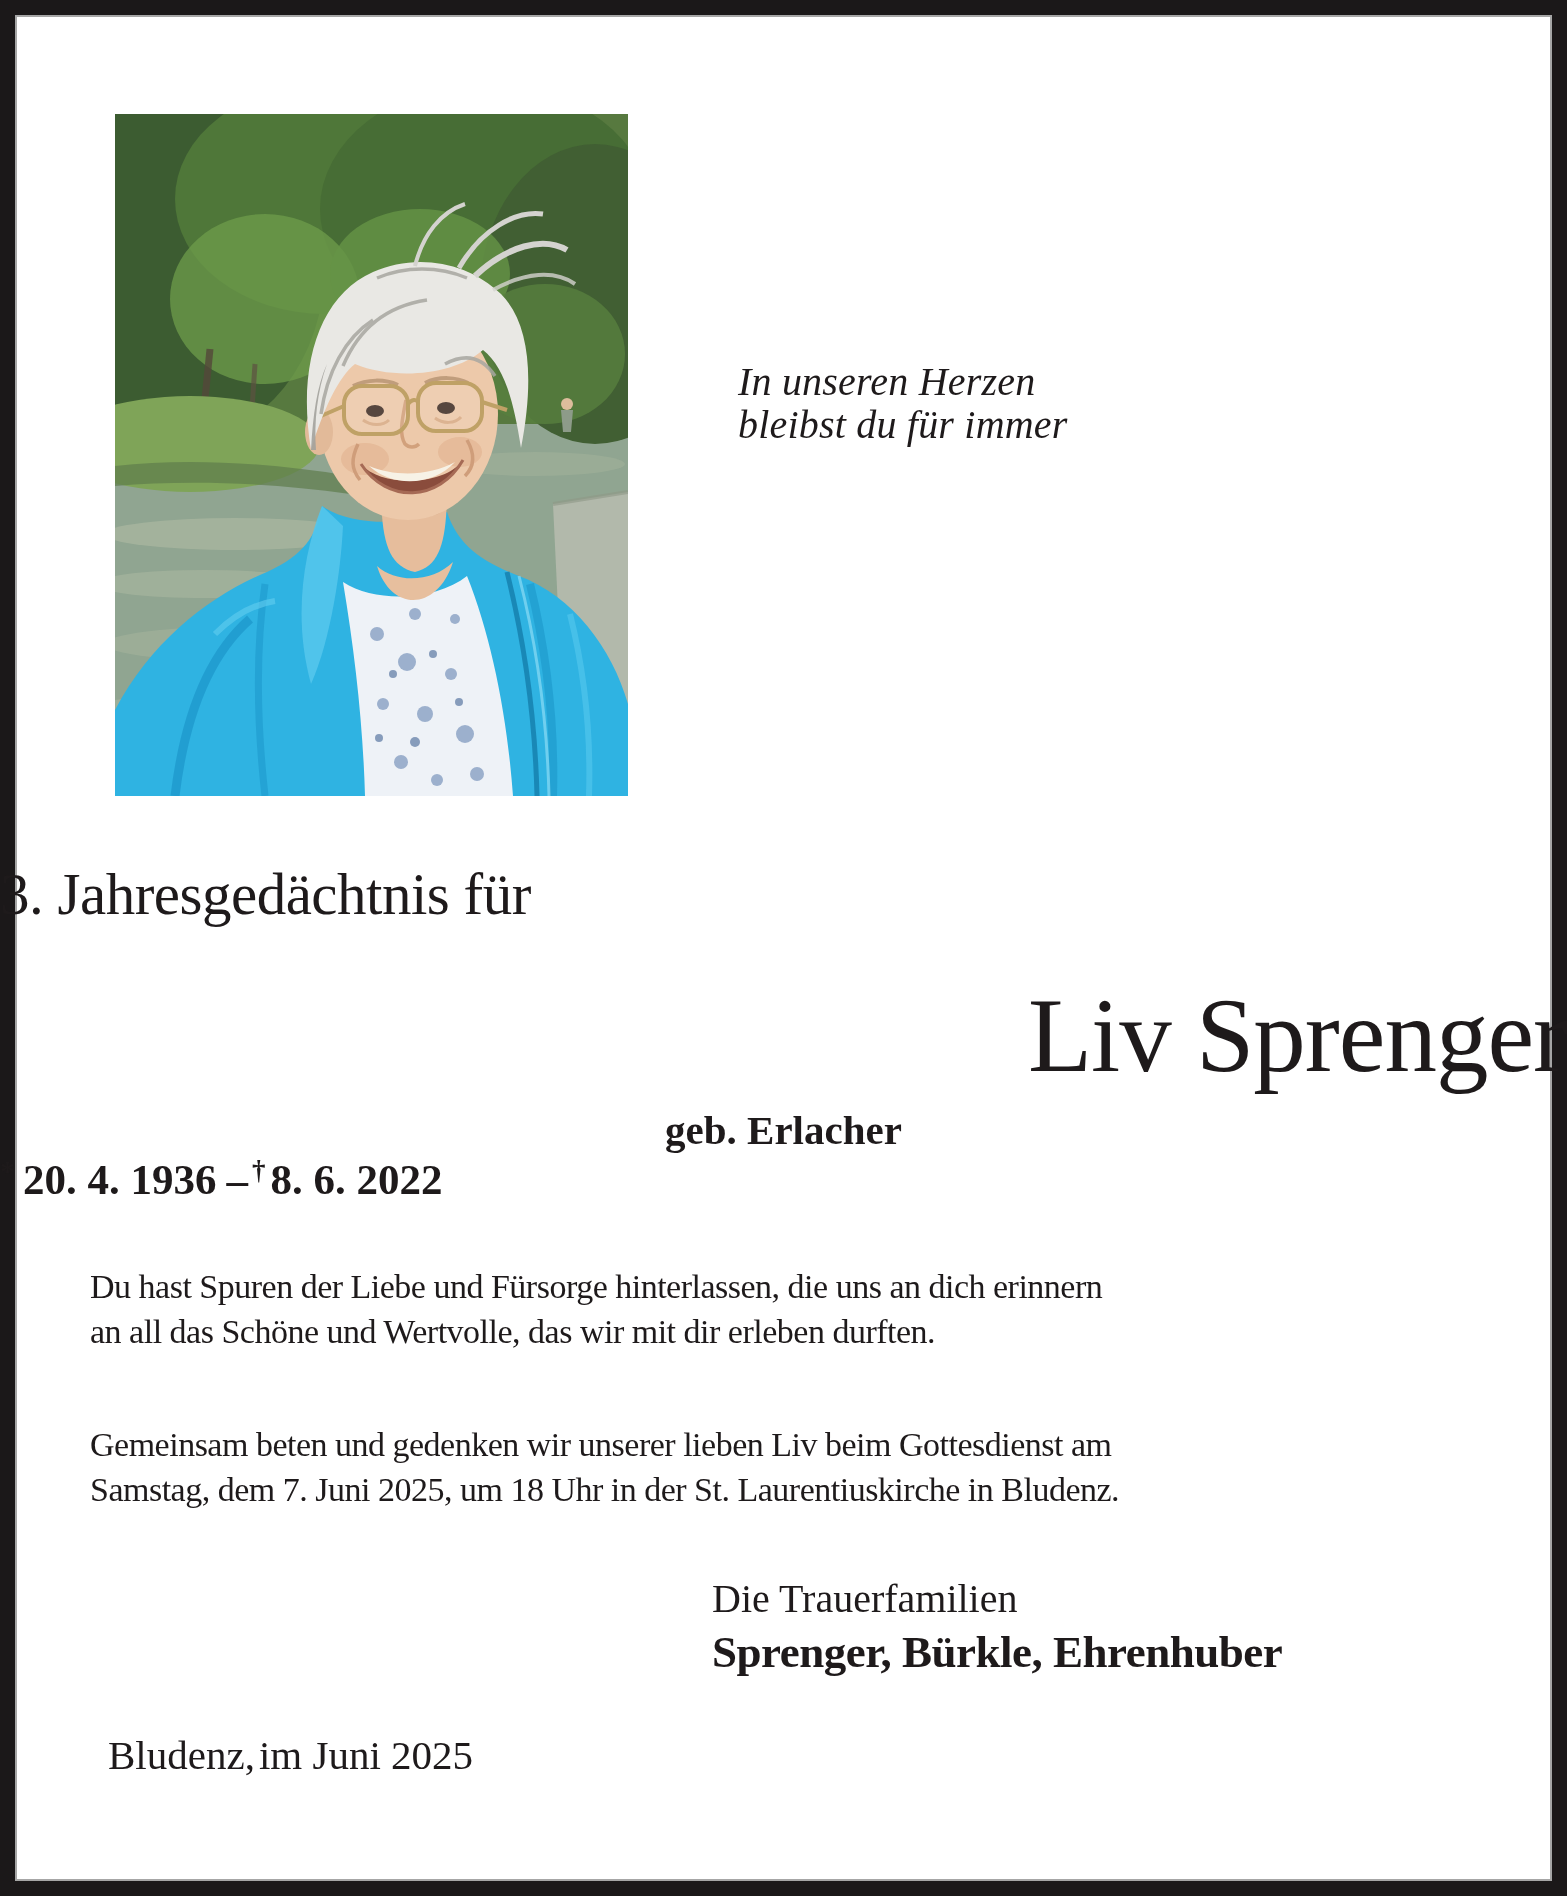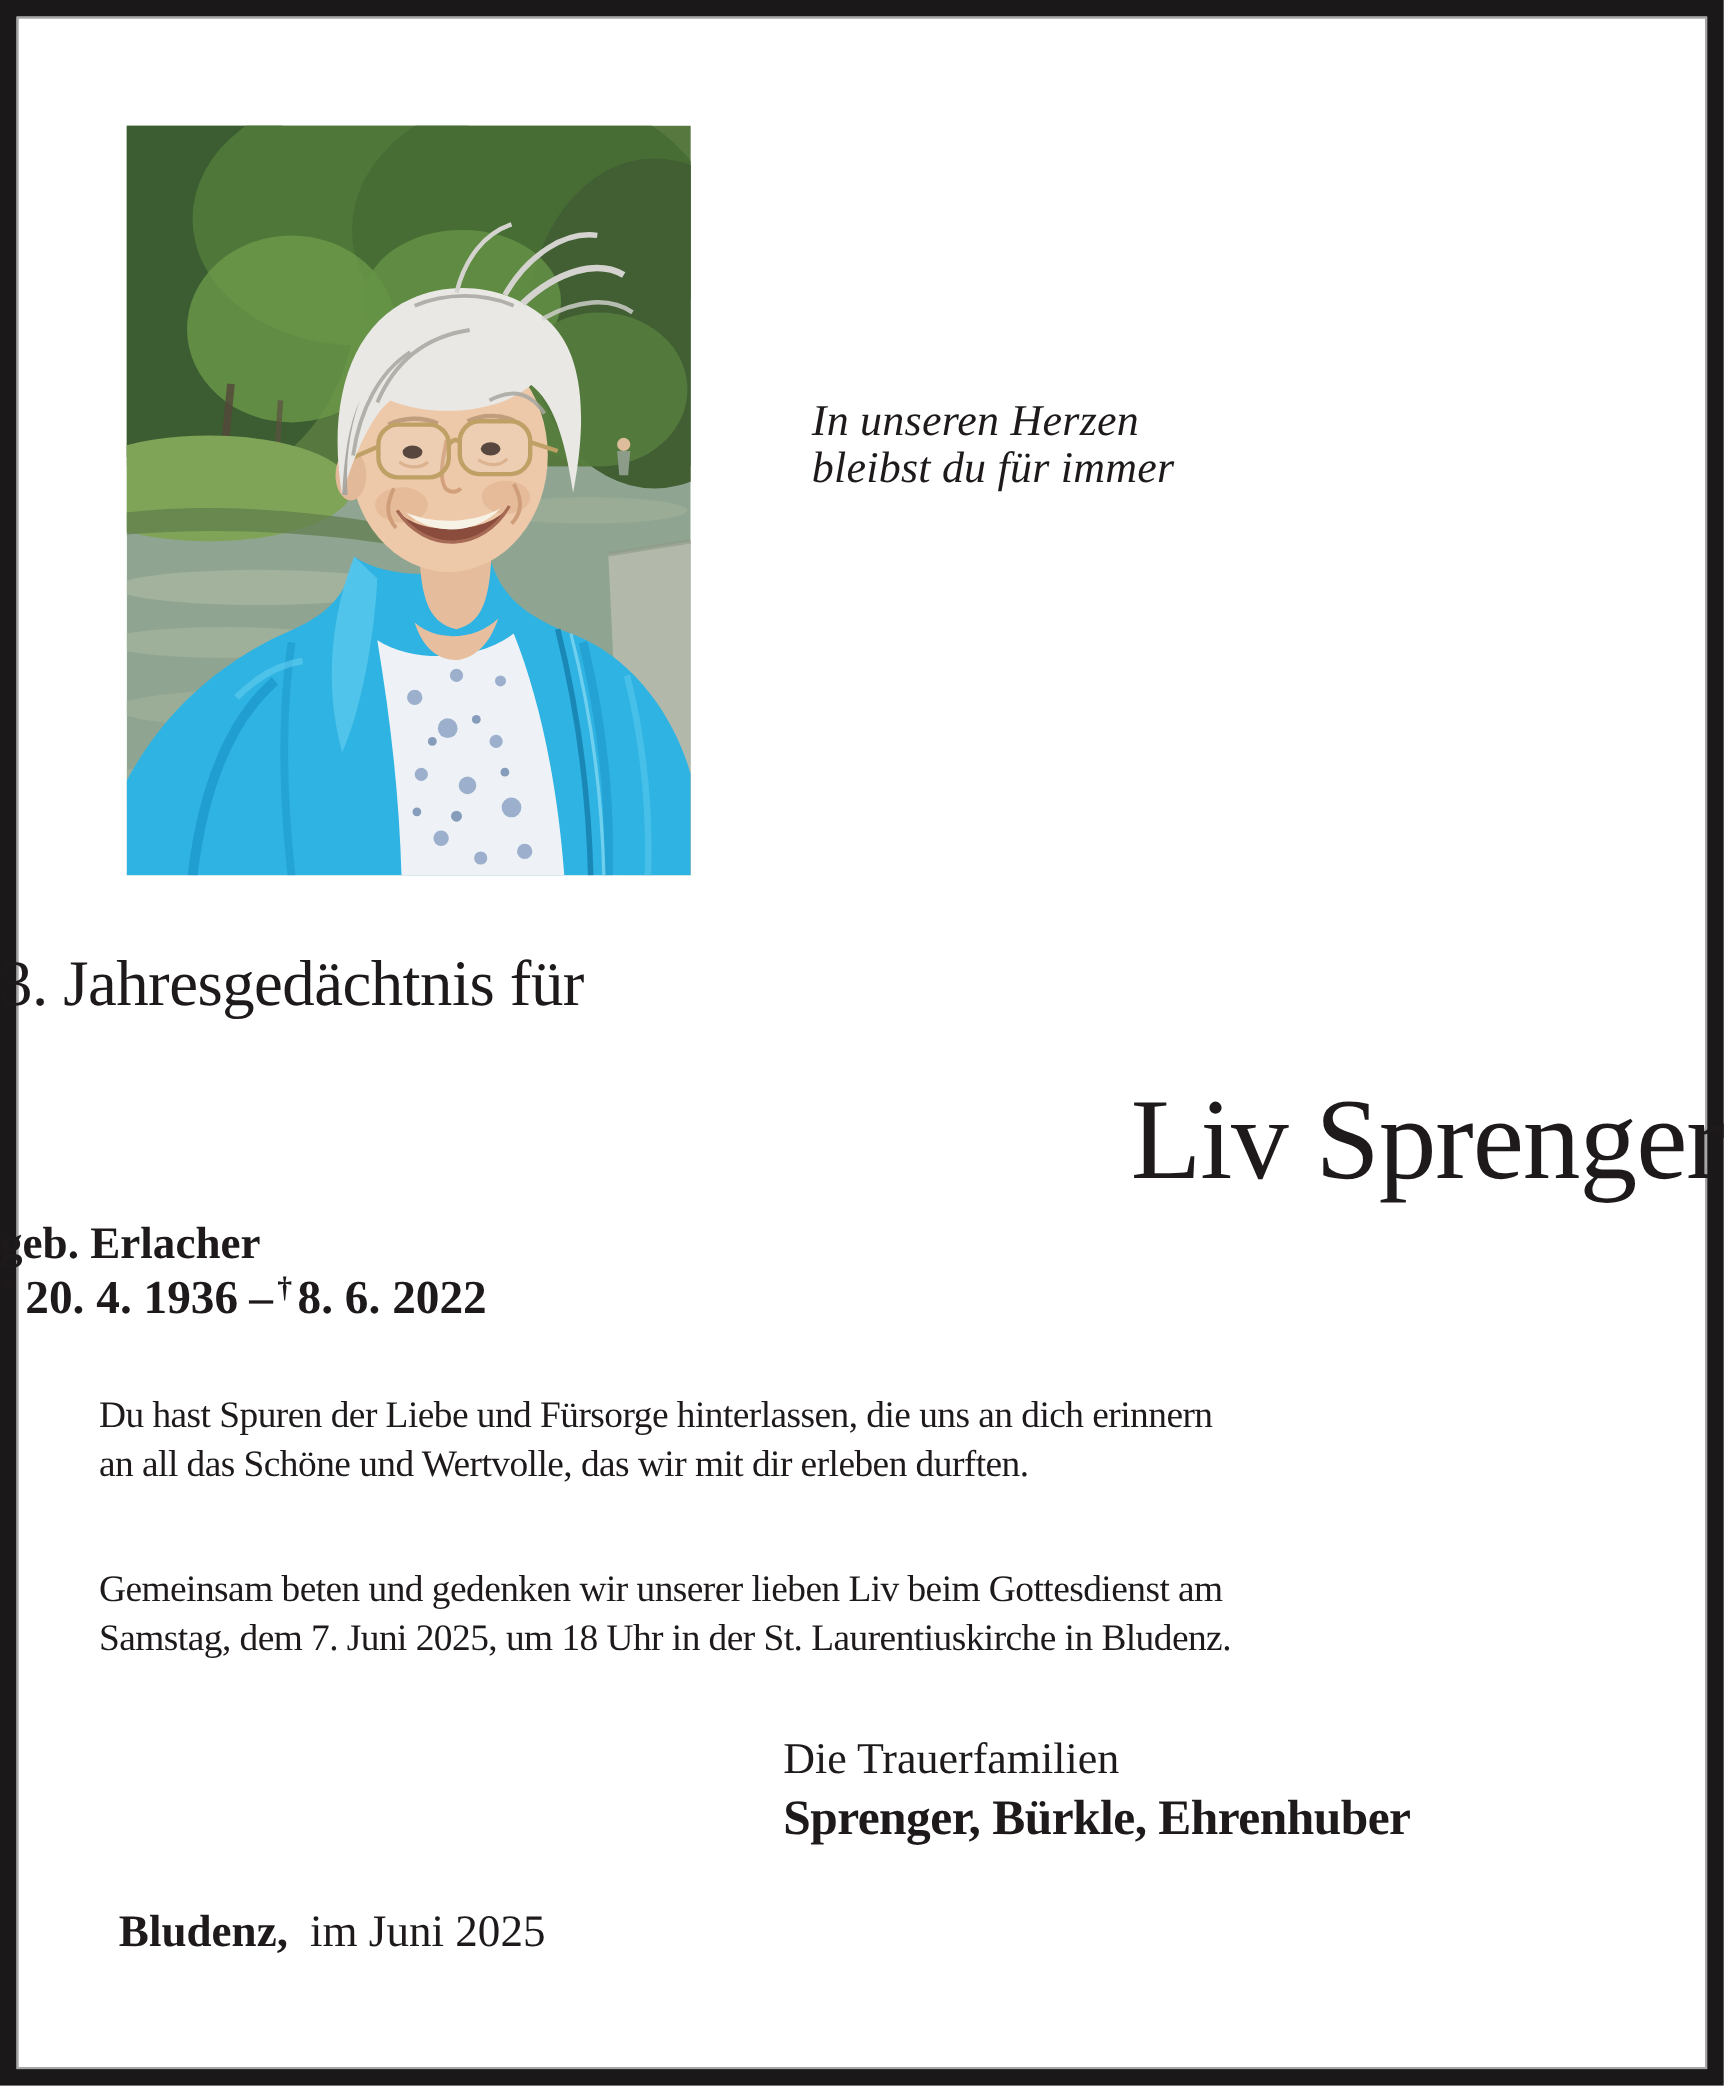--- a/index.html
+++ b/index.html
@@ -50,20 +50,21 @@
     text-align: right;
     font-size: 105px;
     line-height: 108px;
     letter-spacing: -1px;
     white-space: nowrap;
   }
 
   .maiden {
     position: absolute;
     left: 0; right: 0; top: 1108px;
+    text-align: center;
     font-weight: 700;
     font-size: 41px;
     line-height: 45px;
     white-space: nowrap;
   }
 
   .dates {
     position: absolute;
     left: 0; right: 0; top: 1147px;
     font-weight: 700;
@@ -111,21 +112,21 @@
     white-space: nowrap;
   }
 
   .footer {
     position: absolute;
     left: 108px; top: 1733px;
     font-size: 41px;
     line-height: 45px;
     white-space: nowrap;
   }
-  .footer .place { font-weight: 700; margin-right: 20px; }
+  .footer .place { font-weight: 400; margin-right: 4px; }
 </style>
 </head>
 <body>
 
 <div class="sheet">
 
   <div class="photo">
     <svg width="513" height="682" viewBox="0 0 513 682" xmlns="http://www.w3.org/2000/svg">
 
       <rect width="513" height="682" fill="#90a591"></rect>

